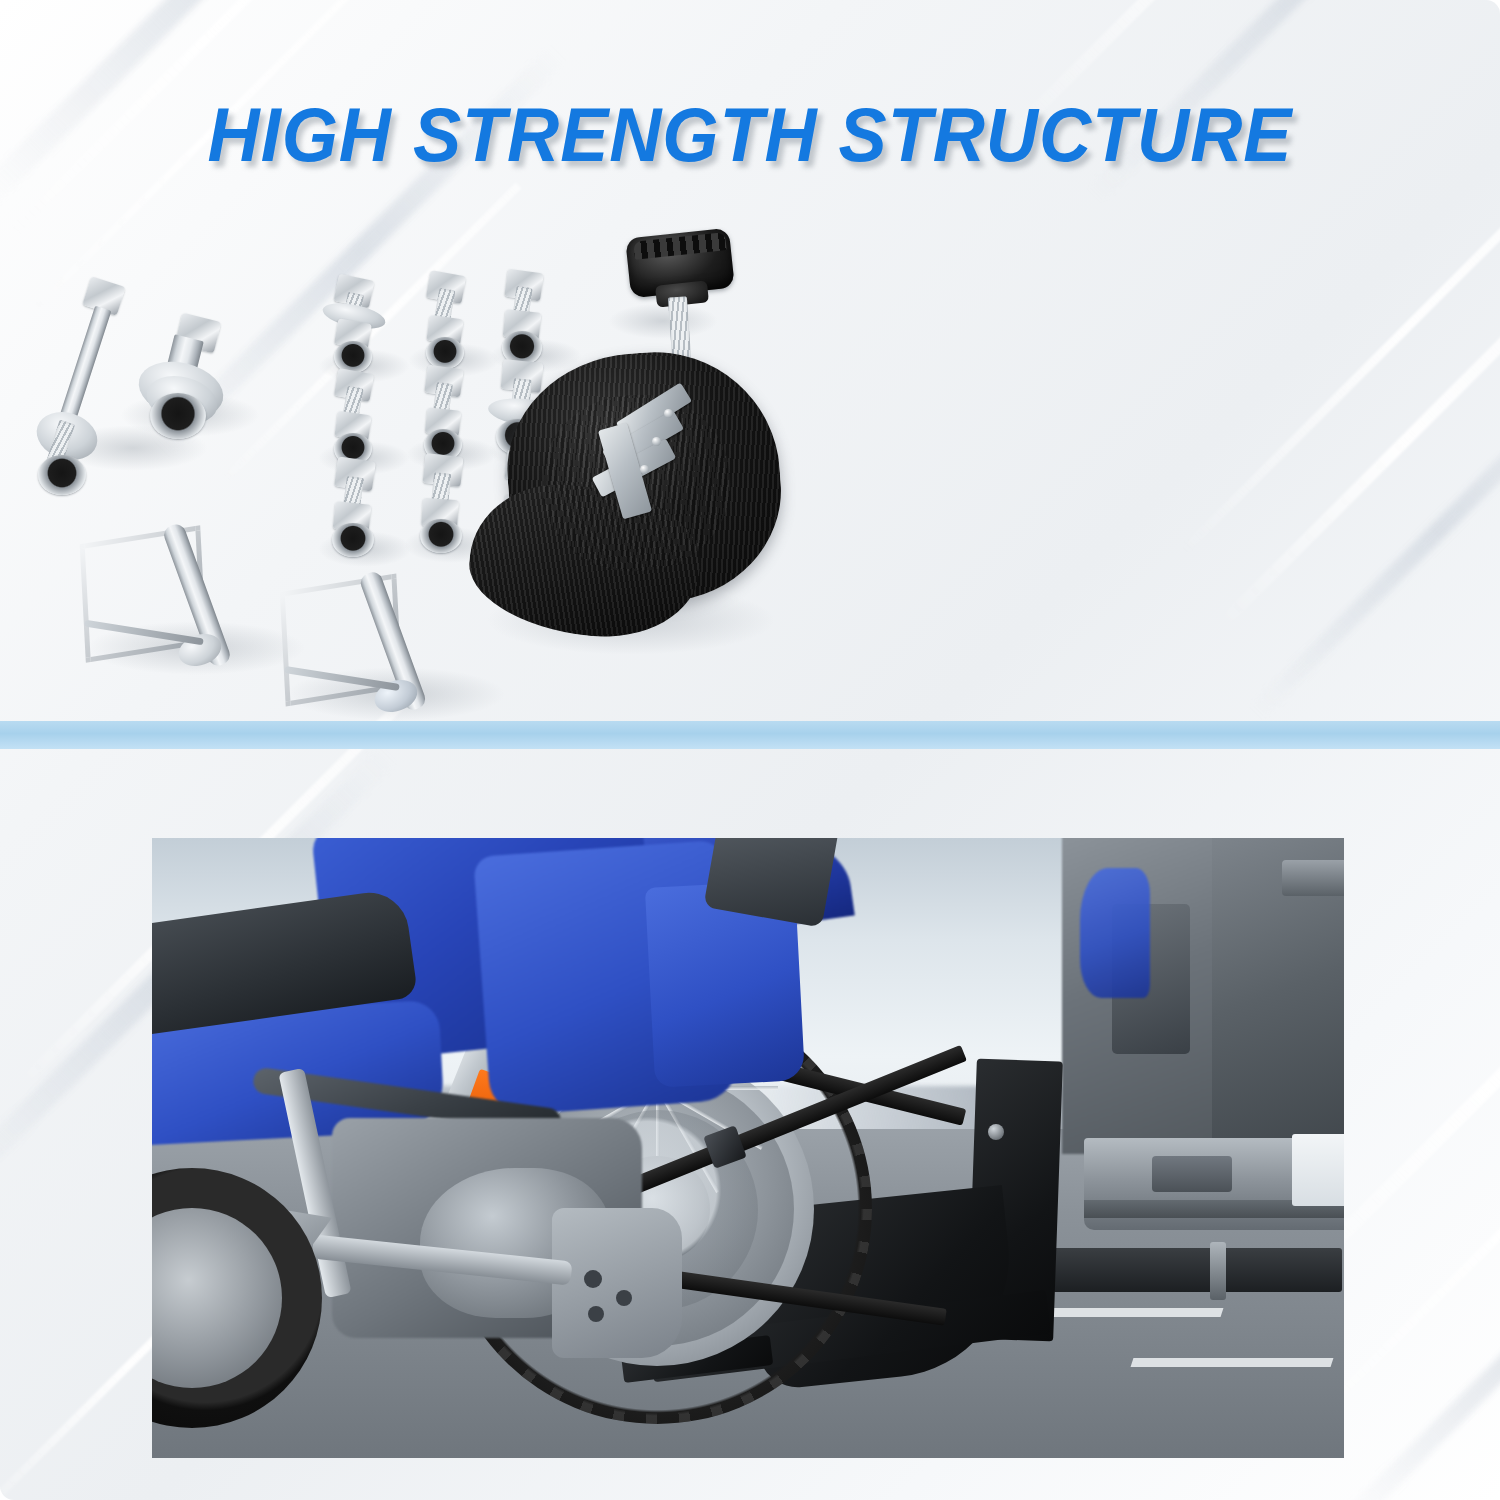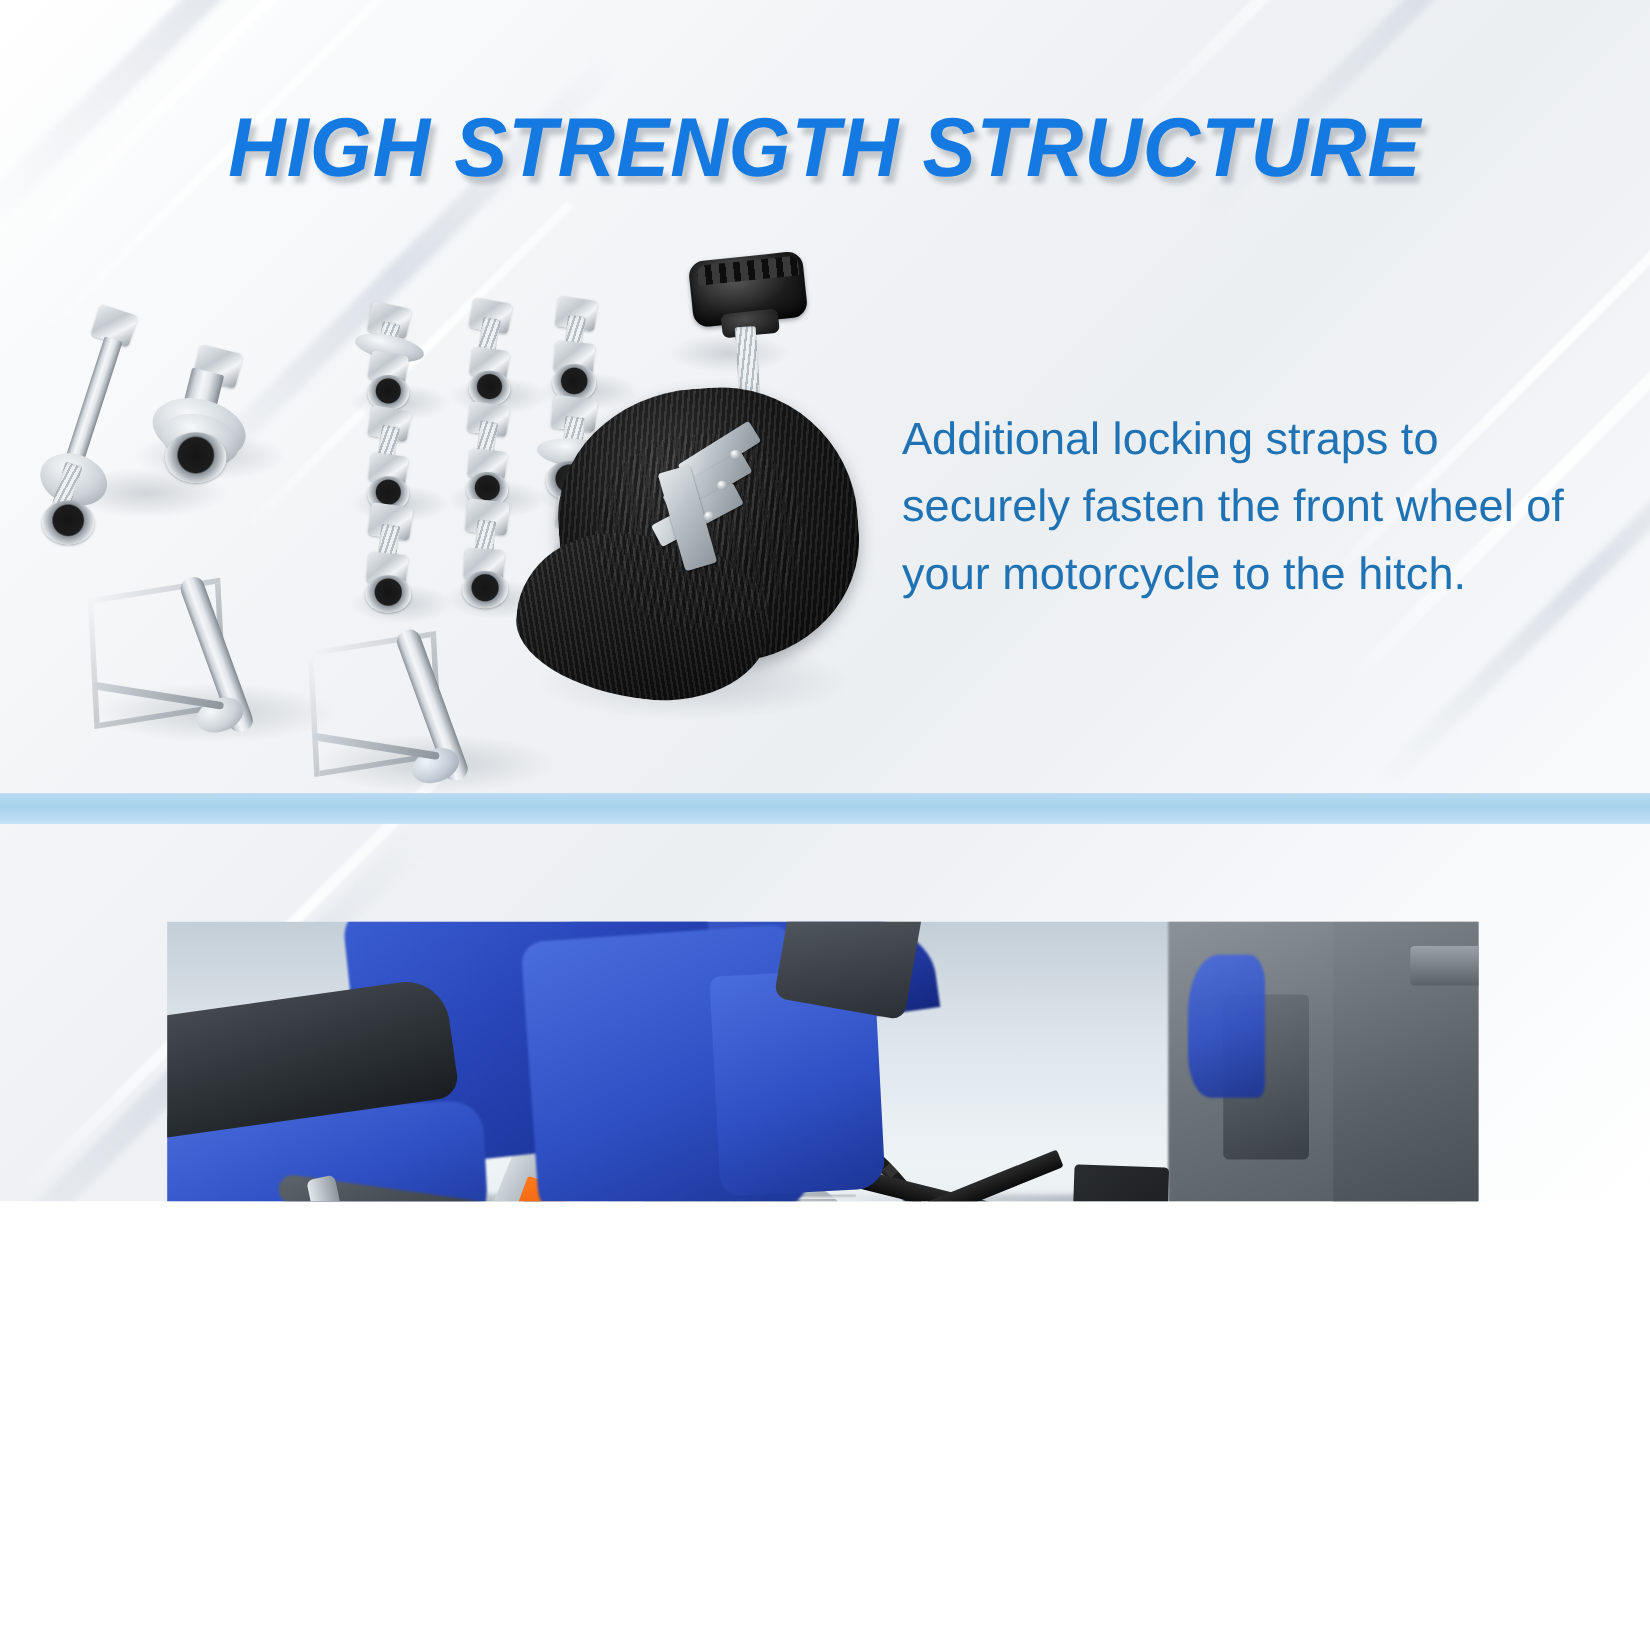--- a/index.html
+++ b/index.html
@@ -10,24 +10,25 @@
   body {
     width: 1500px;
     height: 1500px;
     font-family: "Liberation Sans", sans-serif;
     overflow: hidden;
   }
 
   .page {
     position: relative;
     width: 1500px;
-    height: 1092px;
+    height: 1500px;
     background:
       linear-gradient(135deg, #ffffff 0%, #f3f5f7 28%, #eceff2 55%, #f6f8fa 80%, #ffffff 100%);
     overflow: hidden;
+    border-radius: 14px;
   }
 
   
   .streaks {
     position: absolute;
     inset: 0;
     pointer-events: none;
   }
   .streak {
     position: absolute;
@@ -359,21 +360,20 @@
 
       <div class="buckle" style="left:586px; top:176px; width:76px; height:22px; transform: rotate(-32deg);"></div>
       <div class="buckle" style="left:572px; top:204px; width:82px; height:22px; transform: rotate(-30deg);"></div>
       <div class="buckle" style="left:562px; top:232px; width:84px; height:22px; transform: rotate(-28deg);"></div>
       <div class="buckle" style="left:580px; top:200px; width:30px; height:92px; transform: rotate(-16deg);"></div>
       <div class="rivet" style="left:634px; top:184px;"></div>
       <div class="rivet" style="left:622px; top:212px;"></div>
       <div class="rivet" style="left:610px; top:240px;"></div>
     </div>
 
-    <p class="body-copy">Additional locking straps to securely fasten the front wheel of your motorcycle to the hitch.</p>
   </div>
 
   <div class="divider"></div>
 
   <div class="scene-photo">
 
     <div class="sky"></div>
     <div class="mountains blur-med"></div>
     <div class="ground"></div>
 

